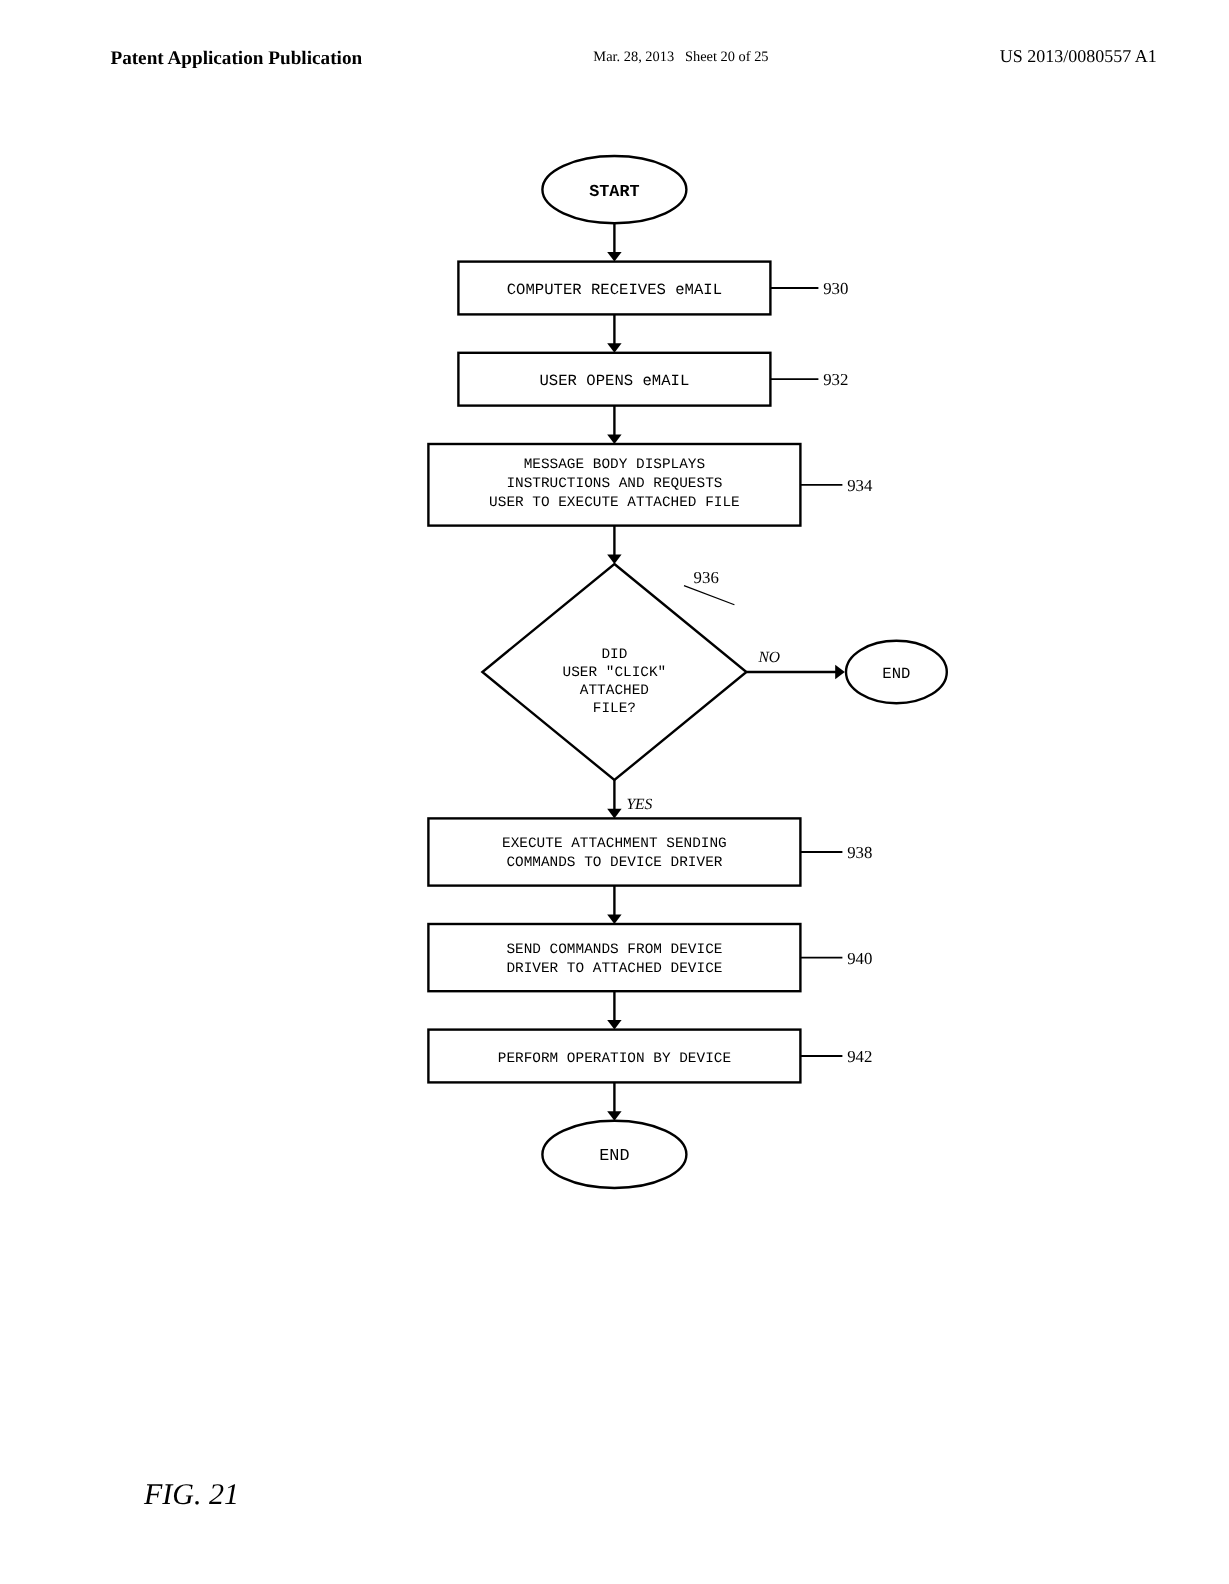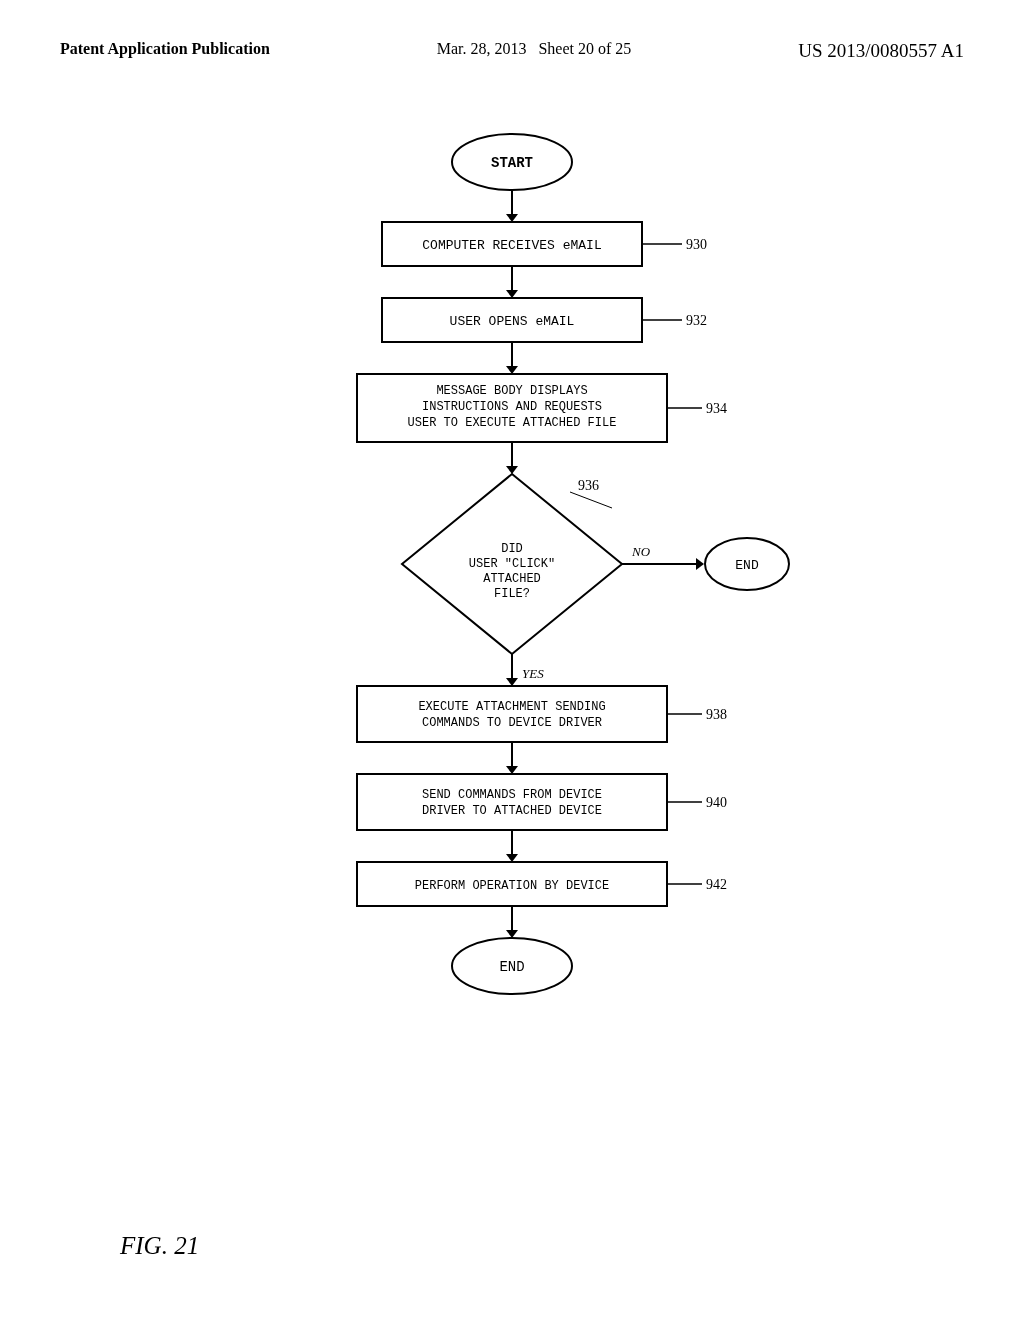--- a/index.html
+++ b/index.html
@@ -11,34 +11,35 @@
       position: relative;
       overflow: hidden;
     }
 
     .page-header {
       display: flex;
       justify-content: space-between;
       align-items: flex-start;
       padding: 40px 60px 20px 60px;
       font-size: 15px;
+      margin-left: 32px;
     }
 
     .header-left {
       font-weight: bold;
       font-size: 16px;
     }
 
     .header-center {
       text-align: center;
-      font-size: 16px;
+      font-size: 12px;
     }
 
     .header-right {
-      font-size: 19px;
+      font-size: 15px;
       text-align: center;
     }
 
     .diagram-area {
       display: flex;
       flex-direction: column;
       align-items: center;
       padding-top: 20px;
       position: relative;
     }

